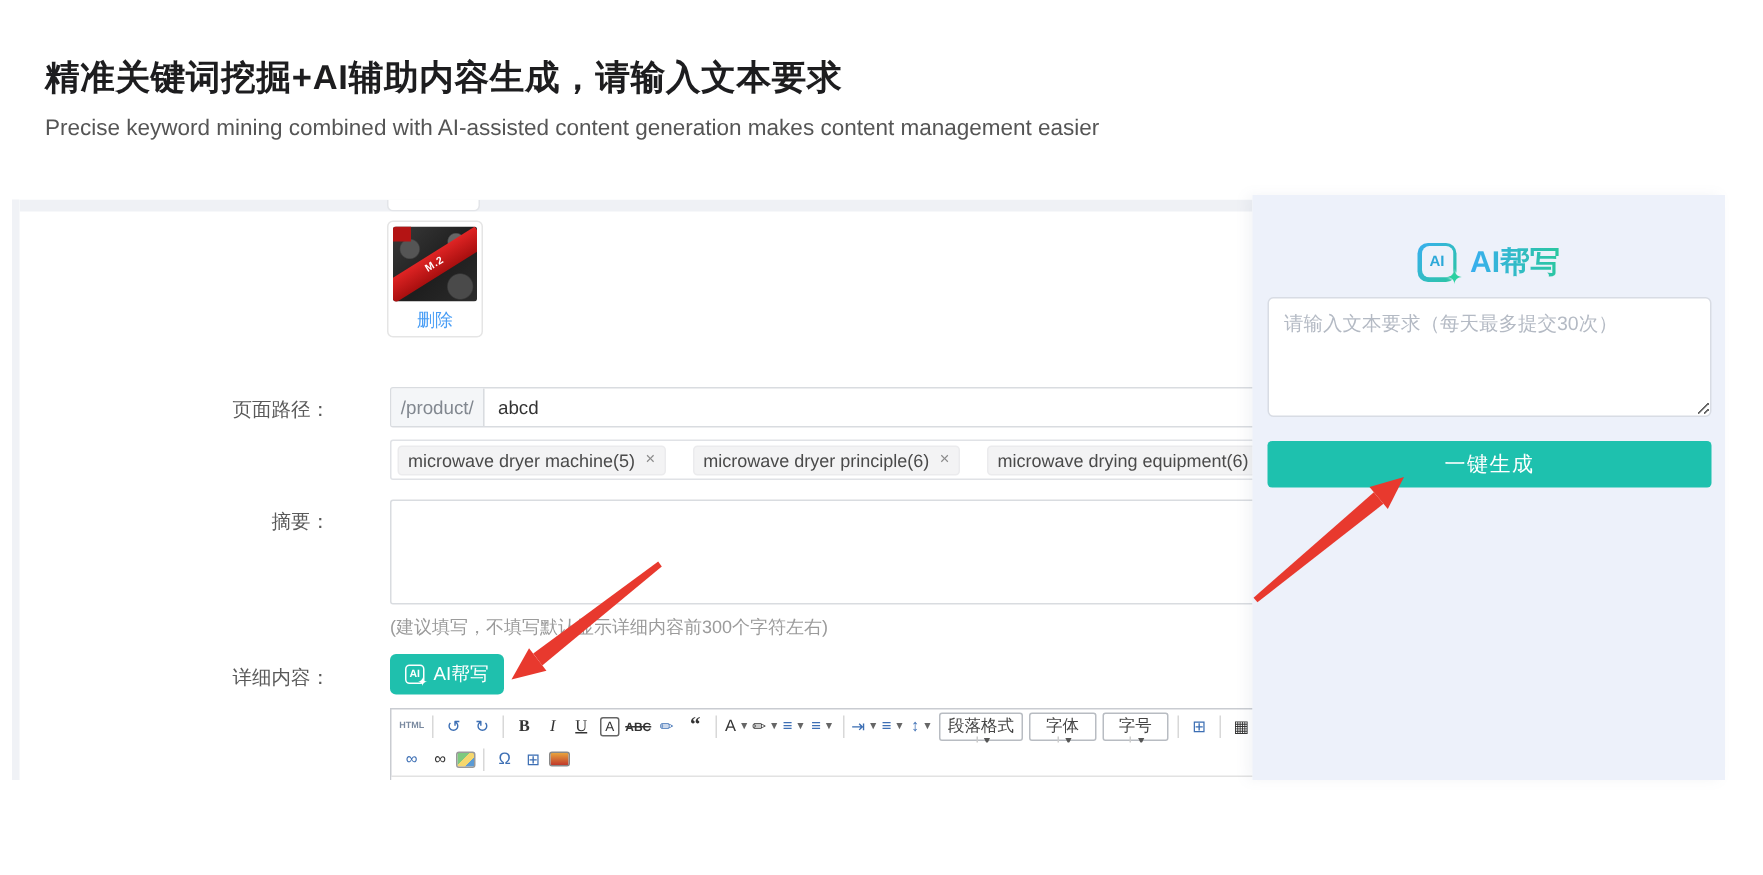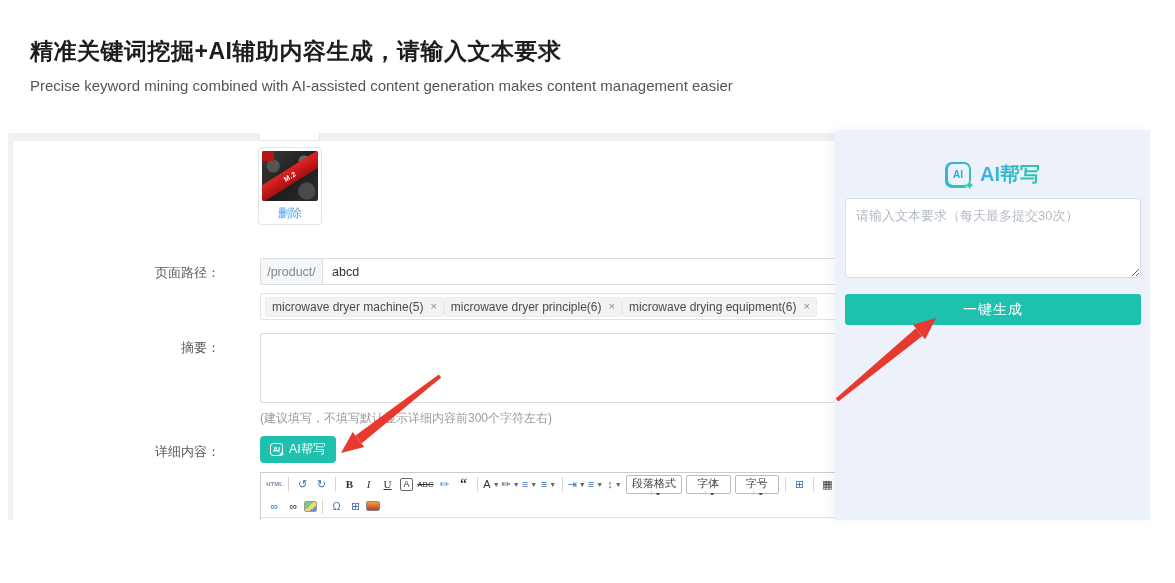--- a/index.html
+++ b/index.html
@@ -62,21 +62,21 @@
   .row-path{position:absolute;left:247px;top:125px;width:582px;height:27px;
     display:flex;border:1px solid var(--border-light);border-radius:2px;background:#fff;}
   .path-prefix{width:62px;background:#f4f6f8;border-right:1px solid var(--border-light);
     color:#81878f;font-size:12.5px;display:flex;align-items:center;justify-content:center;}
   .path-input{flex:1;border:none;outline:none;font-size:12.5px;color:#333;padding:0 9px;
     font-family:inherit;background:transparent;}
 
   
   .row-tags{position:absolute;left:247px;top:160px;width:582px;min-height:27px;
     border:1px solid #e0e2e6;border-radius:2px;background:#fff;
-    display:flex;align-items:center;padding:2px 4px;gap:0;}
+    display:flex;align-items:center;padding:2px 4px;gap:18px;}
   .tag{display:inline-flex;align-items:center;background:#f3f3f4;border:1px solid #ebebed;
     border-radius:3px;padding:2px 6px;font-size:12px;color:#4a4a4a;white-space:nowrap;}
   .tag .x{margin-left:7px;color:#8a8a8a;font-size:11px;cursor:pointer;line-height:1;}
 
   
   .row-summary{position:absolute;left:247px;top:200px;width:582px;height:70px;
     border:1px solid var(--border-light);border-radius:2px;background:#fff;
     resize:none;outline:none;font-family:inherit;font-size:13px;padding:6px;}
   .hint{position:absolute;left:247px;top:277px;font-size:12px;color:#9b9b9b;}
 
@@ -95,21 +95,21 @@
     border:1px solid #c9ccd1;background:#fff;}
   .tb{display:flex;align-items:center;padding:2px 4px;flex-wrap:nowrap;overflow:hidden;height:22px;}
   .tb-ic{min-width:17px;height:17px;display:inline-flex;align-items:center;justify-content:center;
     font-size:11px;color:#333;margin:0 1px;cursor:pointer;border-radius:2px;white-space:nowrap;}
   .tb-ic.blue{color:#3d6fb4;}
   .tb-ic.html{font-size:6px;font-weight:bold;color:#7a8aa0;letter-spacing:0;}
   .tb-ic.bold{font-weight:bold;font-family:"Liberation Serif",serif;}
   .tb-ic.italic{font-style:italic;font-family:"Liberation Serif",serif;}
   .tb-ic.underline{text-decoration:underline;font-family:"Liberation Serif",serif;}
   .tb-ic.boxed{border:1px solid #666;font-size:9px;height:13px;min-width:13px;margin:0 3px;}
-  .tb-ic.strike{text-decoration:line-through;font-size:8px;}
+  .tb-ic.strike{text-decoration:line-through;font-size:8px;font-weight:bold;}
   .tb-ic.quote{font-family:"Liberation Serif",serif;font-weight:bold;font-size:14px;}
   .tb-ic .caret{font-size:7px;color:#666;margin-left:2px;}
   .tb-sep{width:1px;height:15px;background:#d8d8d8;margin:0 4px;flex:0 0 1px;}
   .tb-sel{display:inline-flex;align-items:center;justify-content:space-between;
     border:1px solid #b8bcc2;background:#fff;height:19px;font-size:11px;color:#444;
     padding:0 3px;margin:0 2px;border-radius:2px;cursor:pointer;white-space:nowrap;flex-direction:column;}
   .tb-sel .caret{font-size:7px;color:#555;margin-left:4px;border-left:1px solid #ccc;padding-left:3px;}
   .tb-ic.imgbox{background:linear-gradient(135deg,#7ec97e 0 40%,#f5d76e 40% 70%,#5b9bd5 70%);
     width:13px;height:11px;min-width:13px;border:1px solid #999;}
   .tb-ic.mediabox{background:linear-gradient(180deg,#e8a33d,#c0392b);width:14px;height:10px;

